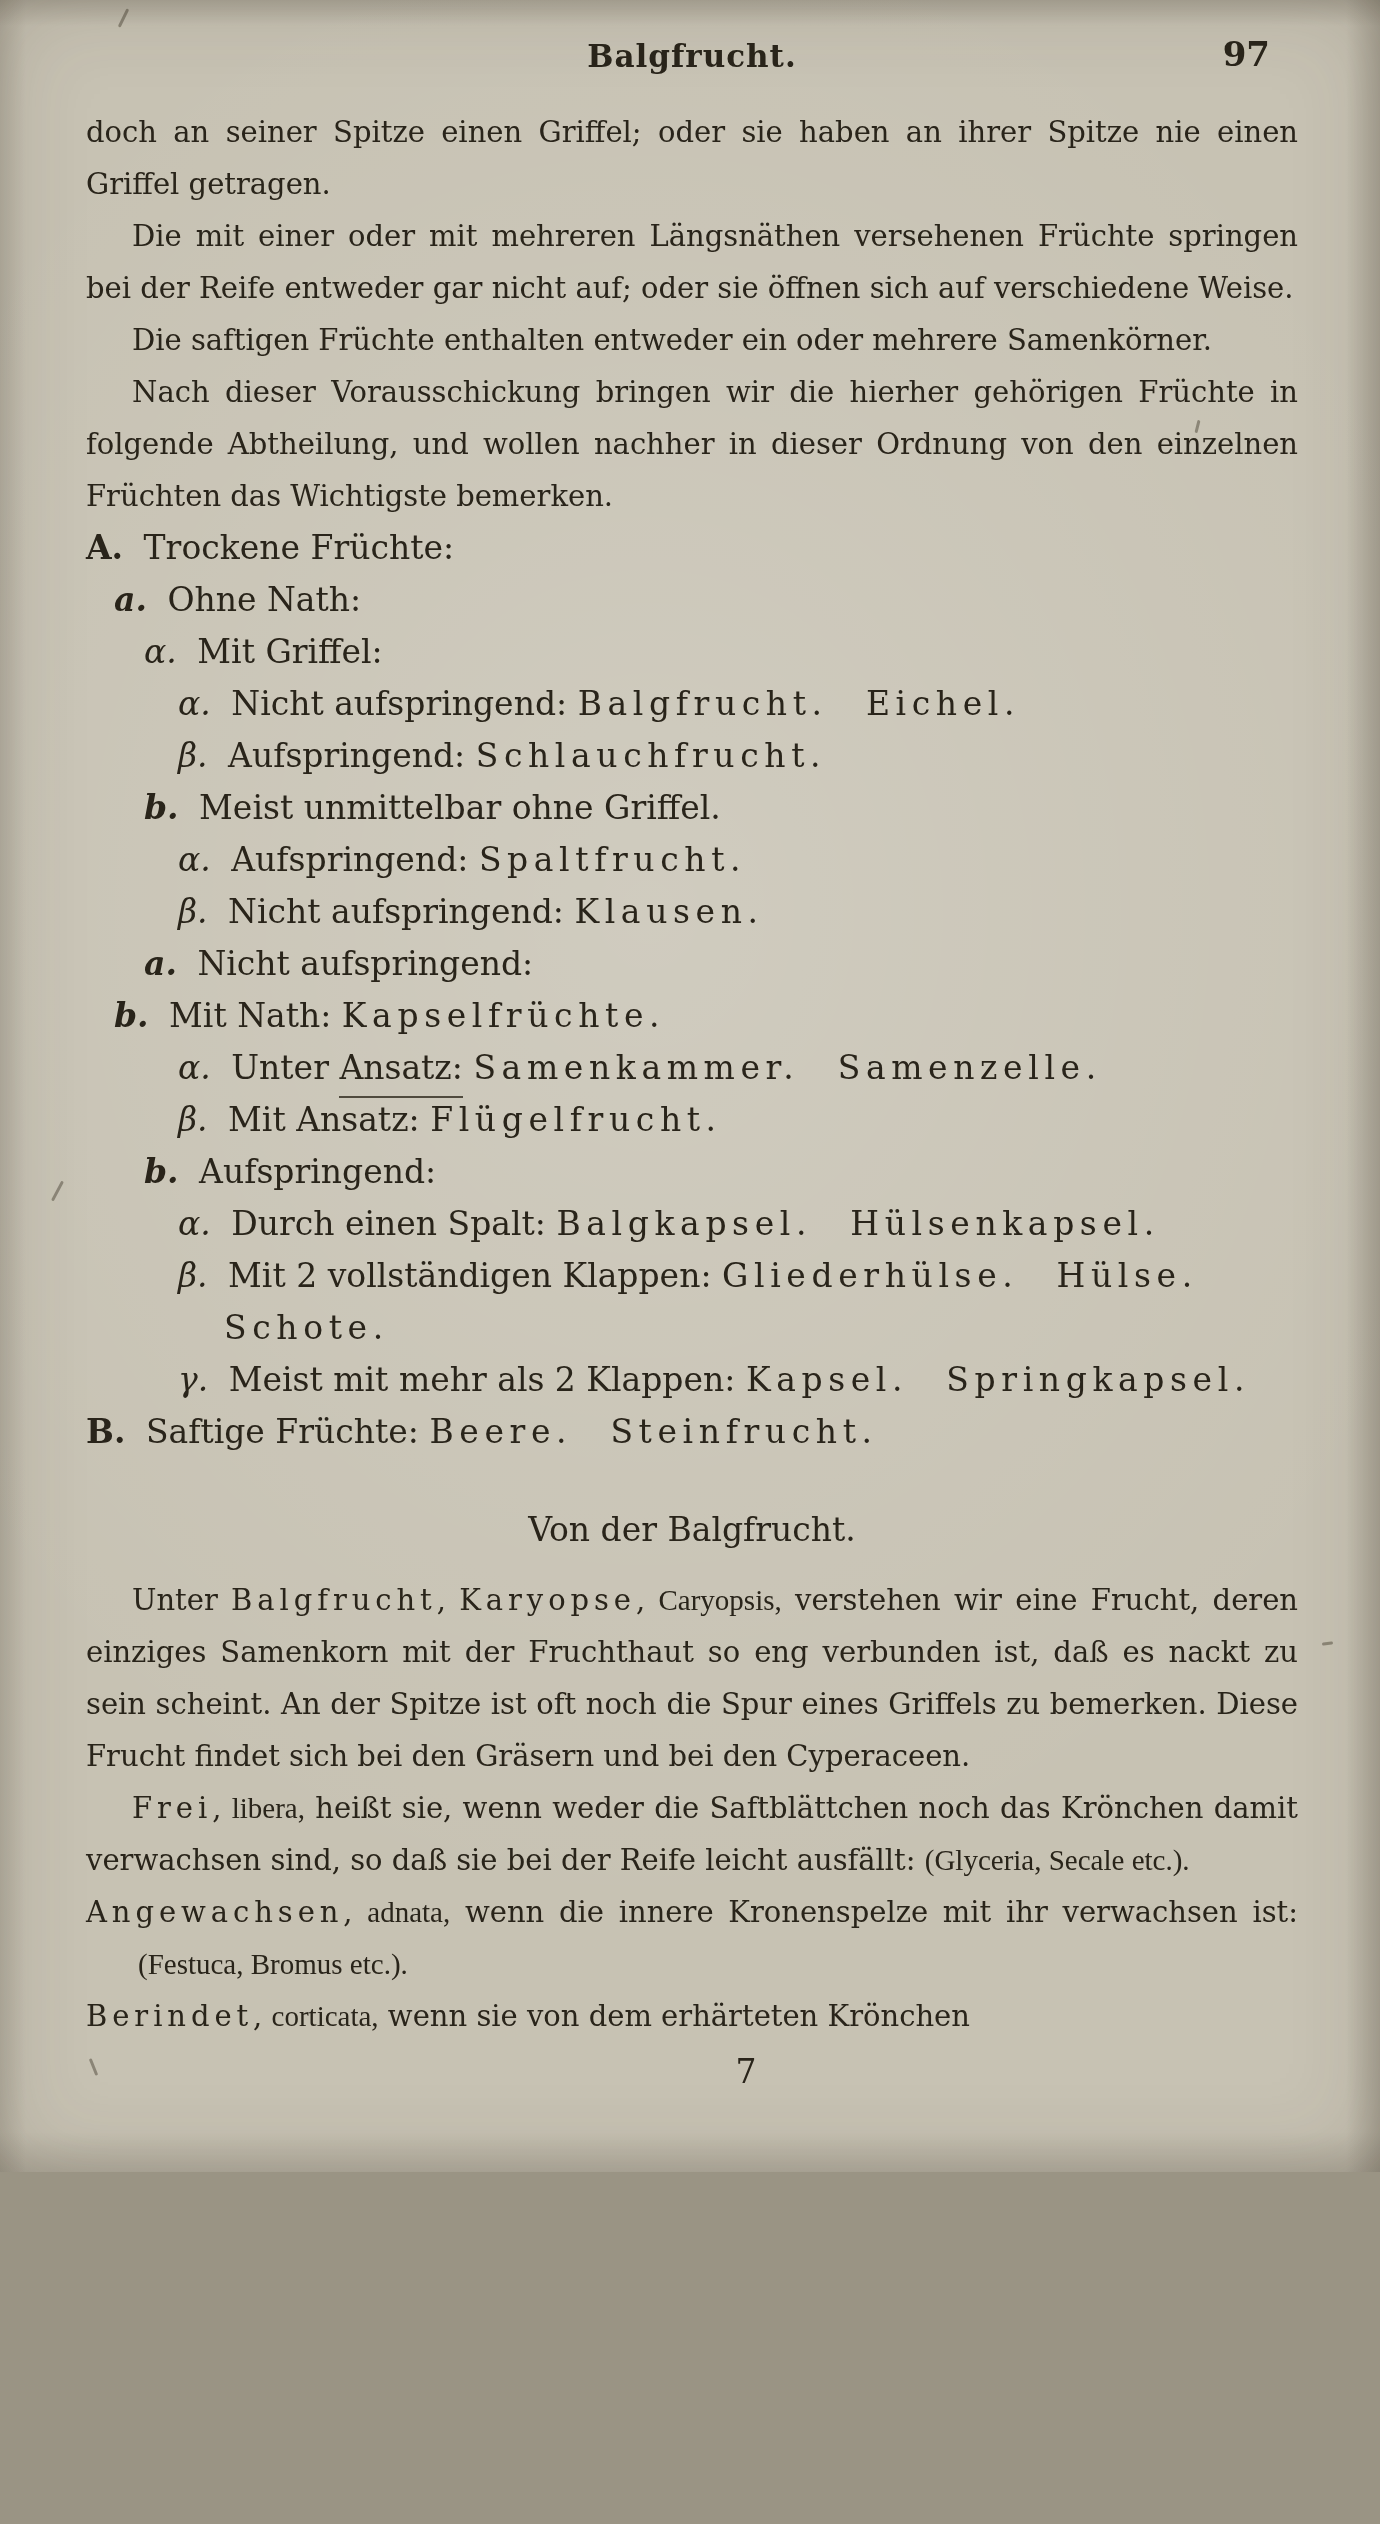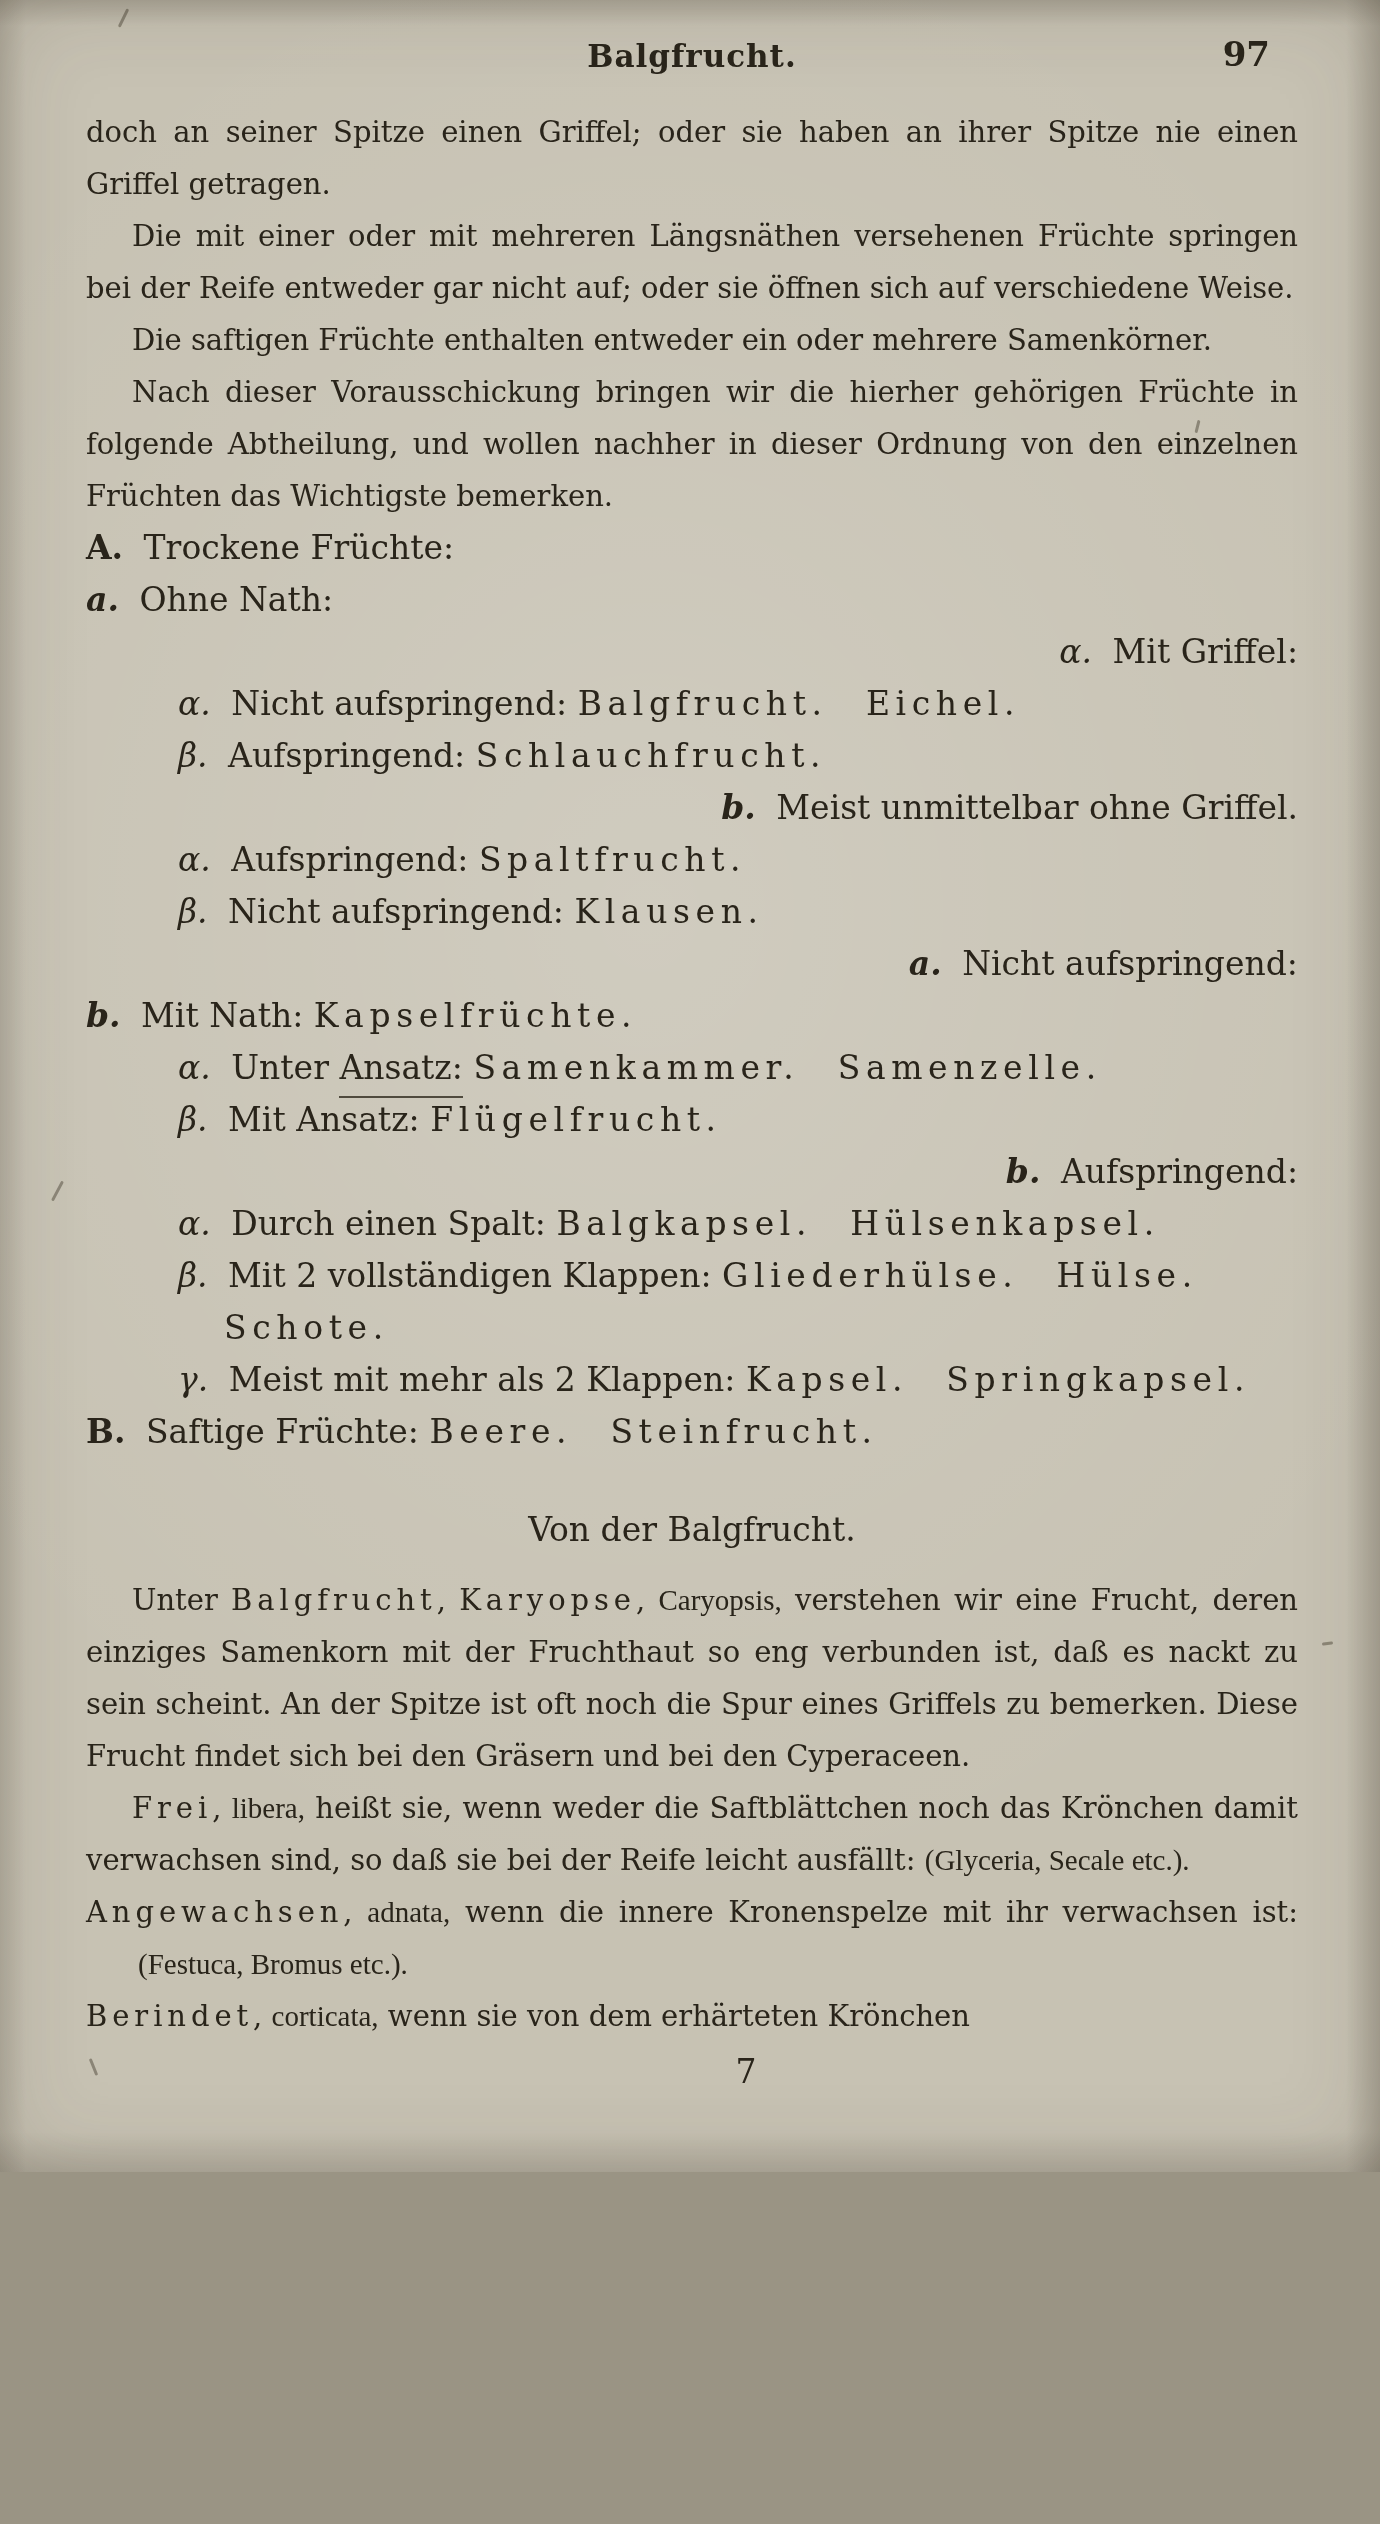--- a/index.html
+++ b/index.html
@@ -27,22 +27,22 @@
     position:absolute; left:0; right:0; top:4px; text-align:center;
     font-size:31px; font-weight:bold; letter-spacing:1px;
   }
   .page-number { position:absolute; right:28px; top:0; font-size:34px; font-weight:bold; }
 
   .para { font-size:29px; line-height:52px; text-align:justify; hyphens:auto; }
   .ind  { text-indent:46px; }
   .entry { padding-left:52px; text-indent:-52px; }
 
   .oline { font-size:33px; line-height:52px; }
-  .lvl1 { }
-  .lvl2 { margin-left:34px;text-align:right; }
+  .lvl1 { margin-left:28px; }
+  .lvl2 { margin-left:58px; }
   .lvl3 { margin-left:92px; padding-left:46px; text-indent:-46px; }
 
   .mk { margin-right:10px; }
   .mk.greek { font-style:italic; }
   .mk.sub   { font-style:italic; font-weight:bold; }
   .mk.cap   { font-weight:bold; }
 
   .sperr { letter-spacing:0.17em; }
   .latin { font-family:"Liberation Serif", serif; }
   .underl { border-bottom:2px solid rgba(48,42,30,.8); padding-bottom:9px; }

